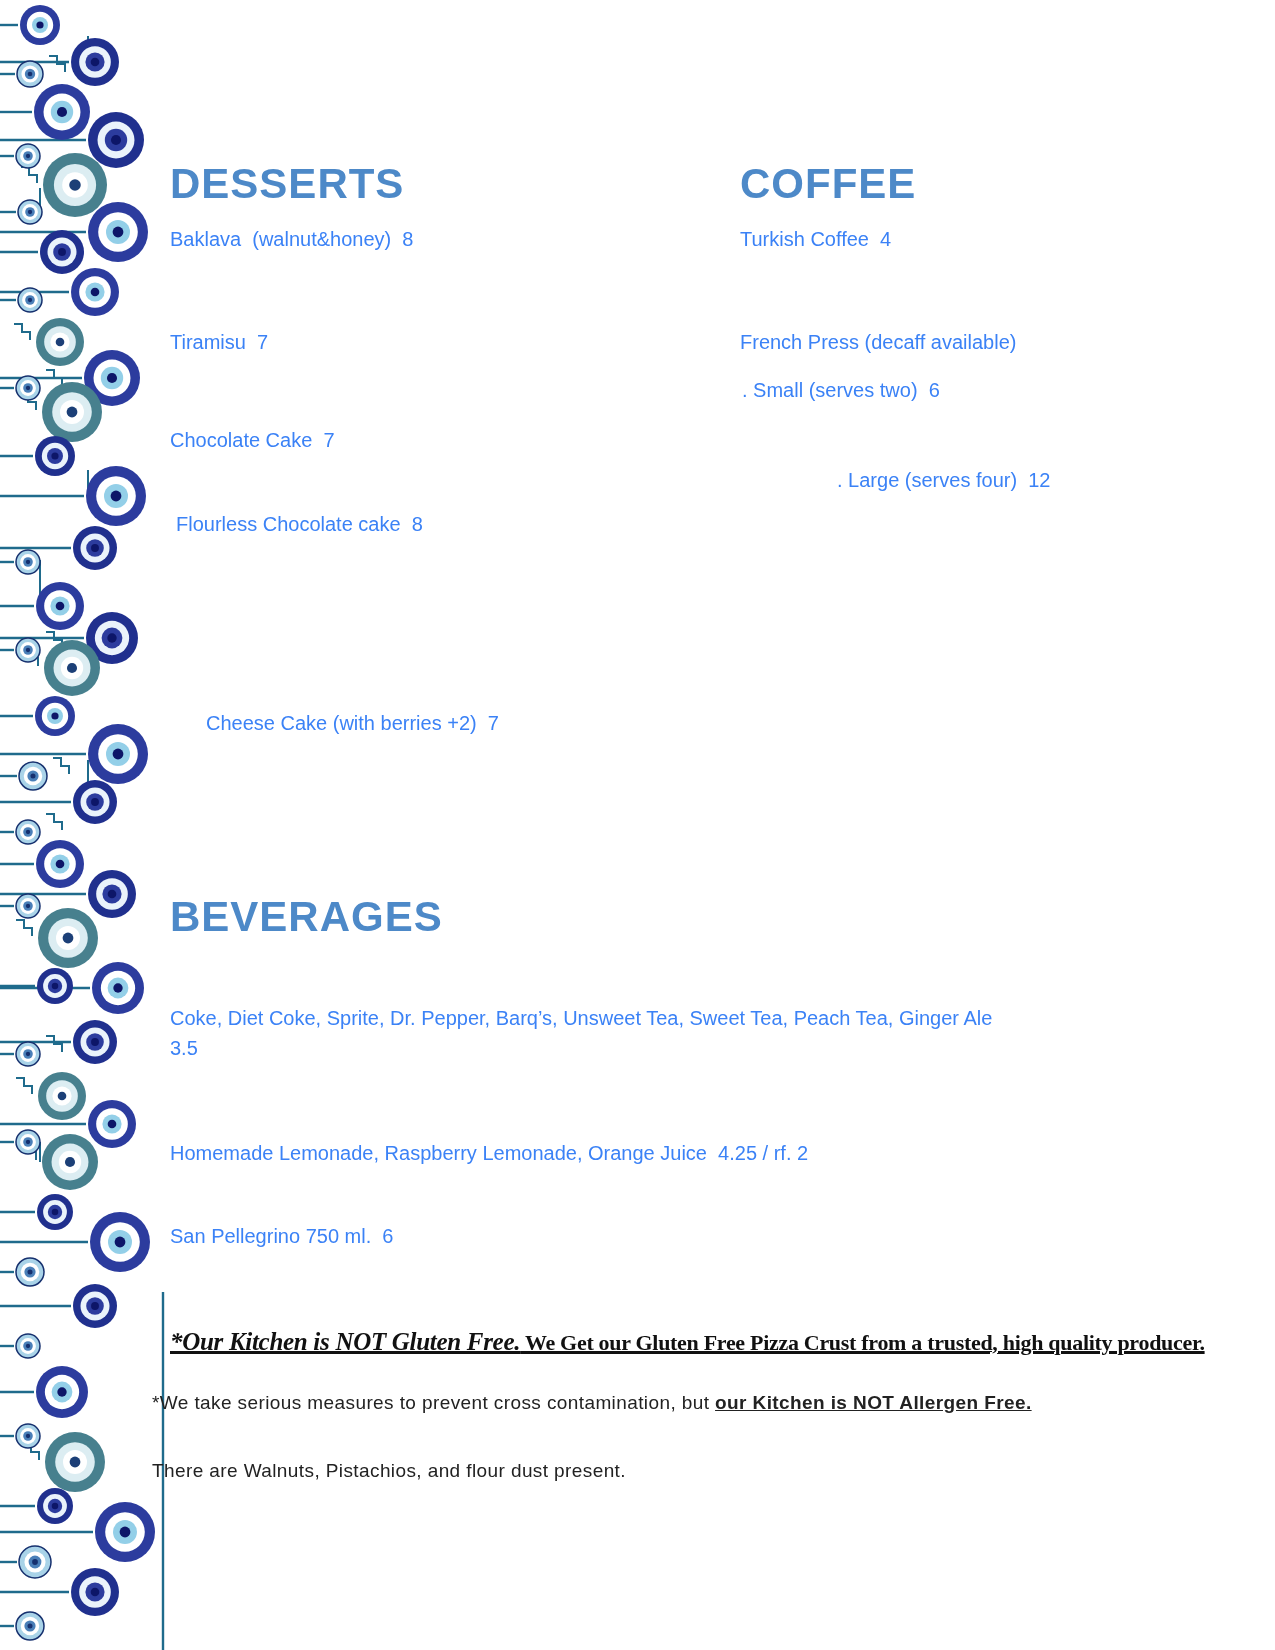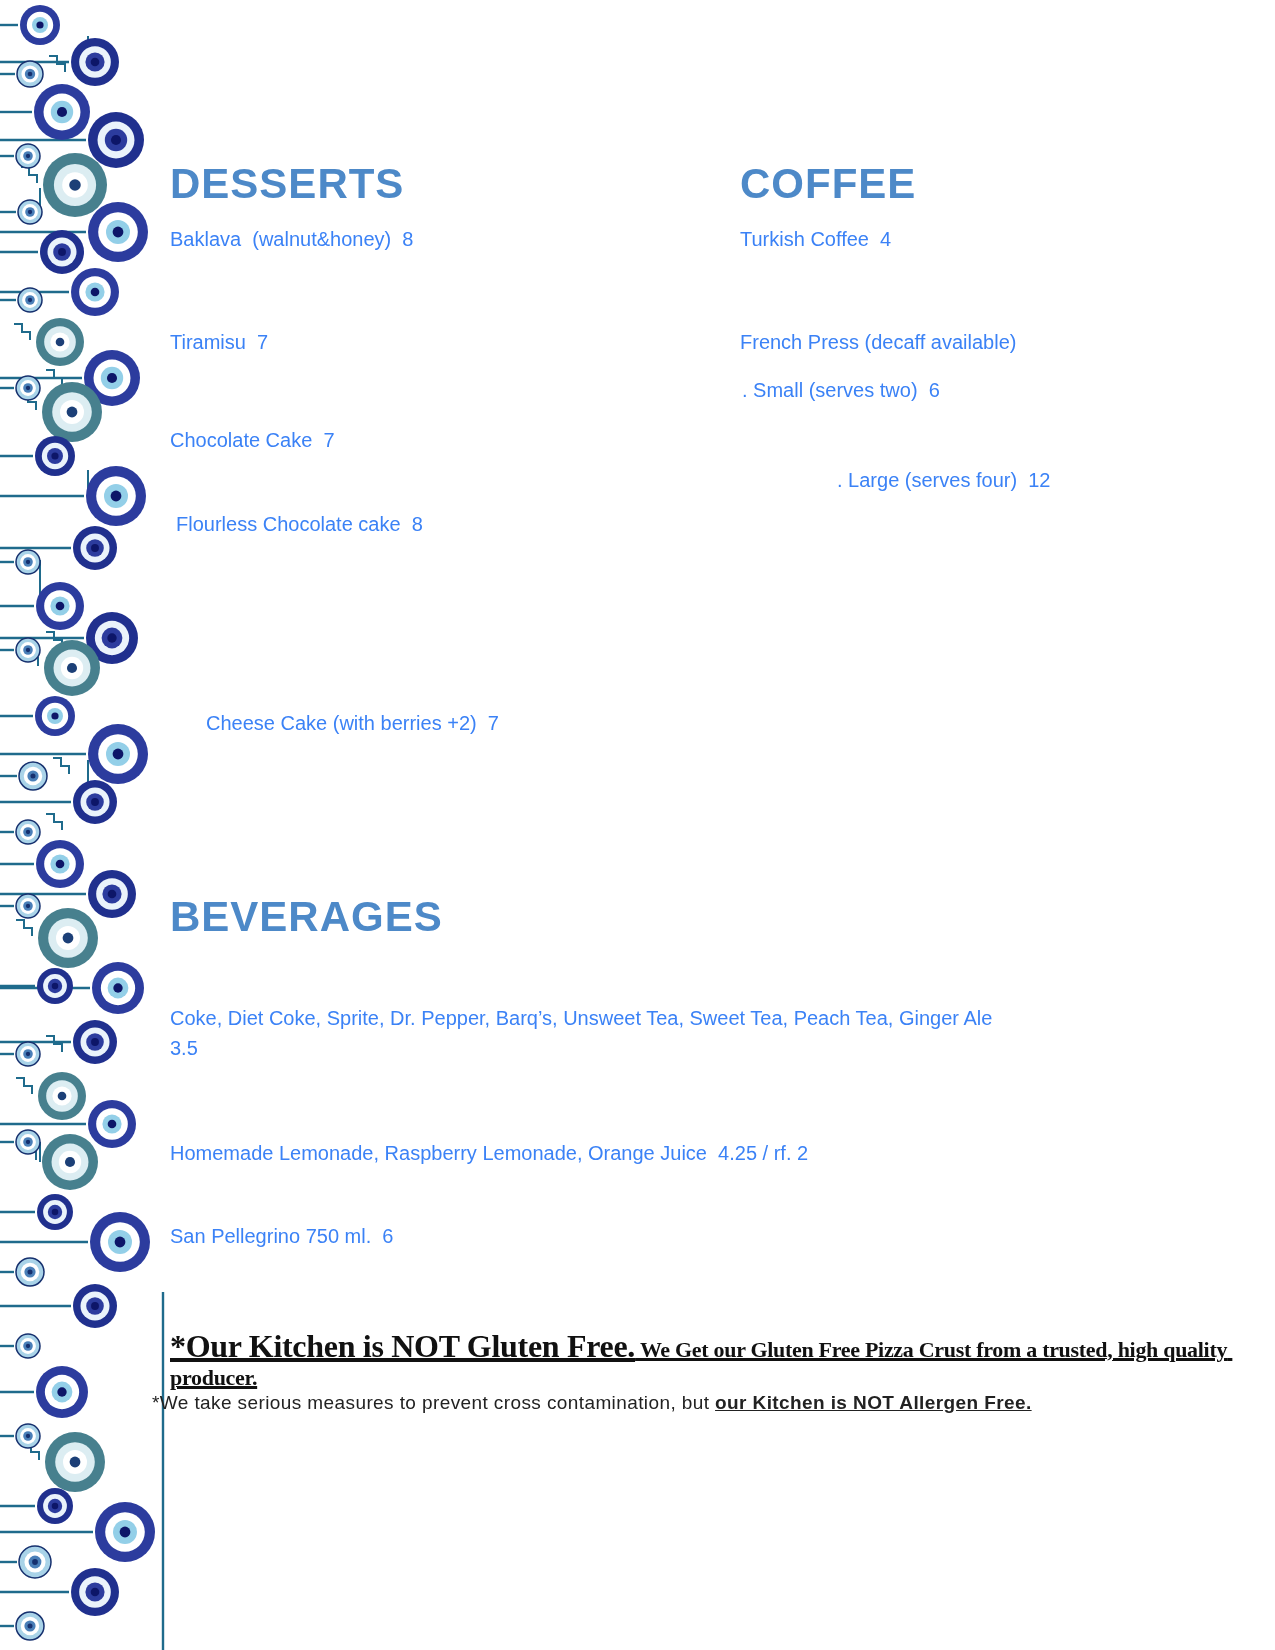--- a/index.html
+++ b/index.html
@@ -32,21 +32,21 @@
   .gluten{
     position:absolute;
     left:170px;top:1328px;
     font-family:"Liberation Serif", serif;
     font-weight:bold;
     color:#111;
     text-decoration:underline;
     letter-spacing:-0.3px;
     white-space:pre-wrap;
   }
-  .g-lead{font-size:32px;text-decoration:underline;}
+  .g-lead{font-size:25px;text-decoration:underline;font-style:italic;}
   .g-rest{font-size:22px;text-decoration:underline;}
   .allergen{
     position:absolute;
     left:152px;top:1386px;
     font-size:19px;
     letter-spacing:0.4px;
     color:#222;
     line-height:1.8;
     white-space:pre-wrap;
     max-width:900px;
@@ -469,15 +469,16 @@
 
   <div class="section-title" style="left:170px;top:893px;">BEVERAGES</div>
 
   <div class="item wrap-item" style="left:170px;top:1003px;">Coke, Diet Coke, Sprite, Dr. Pepper, Barq’s, Unsweet Tea, Sweet Tea, Peach Tea, Ginger Ale   3.5</div>
   <div class="item wrap-item" style="left:170px;top:1138px;">Homemade Lemonade, Raspberry Lemonade, Orange Juice  4.25 / rf. 2</div>
   <div class="item wrap-item" style="left:170px;top:1221px;">San Pellegrino 750 ml.  6</div>
 
   <div class="gluten"><span class="g-lead">*Our Kitchen is NOT Gluten Free.</span><span class="g-rest"> We Get our Gluten Free Pizza Crust from a trusted, high quality producer.</span></div>
 
   <div class="allergen"><span>*We take serious measures to prevent cross contamination, but </span><span class="bold-underline">our Kitchen is NOT Allergen Free.</span>
+    <div>There are Walnuts, Pistachios, and flour dust present.</div>
   </div>
 
 </div>
 
 </body></html>

